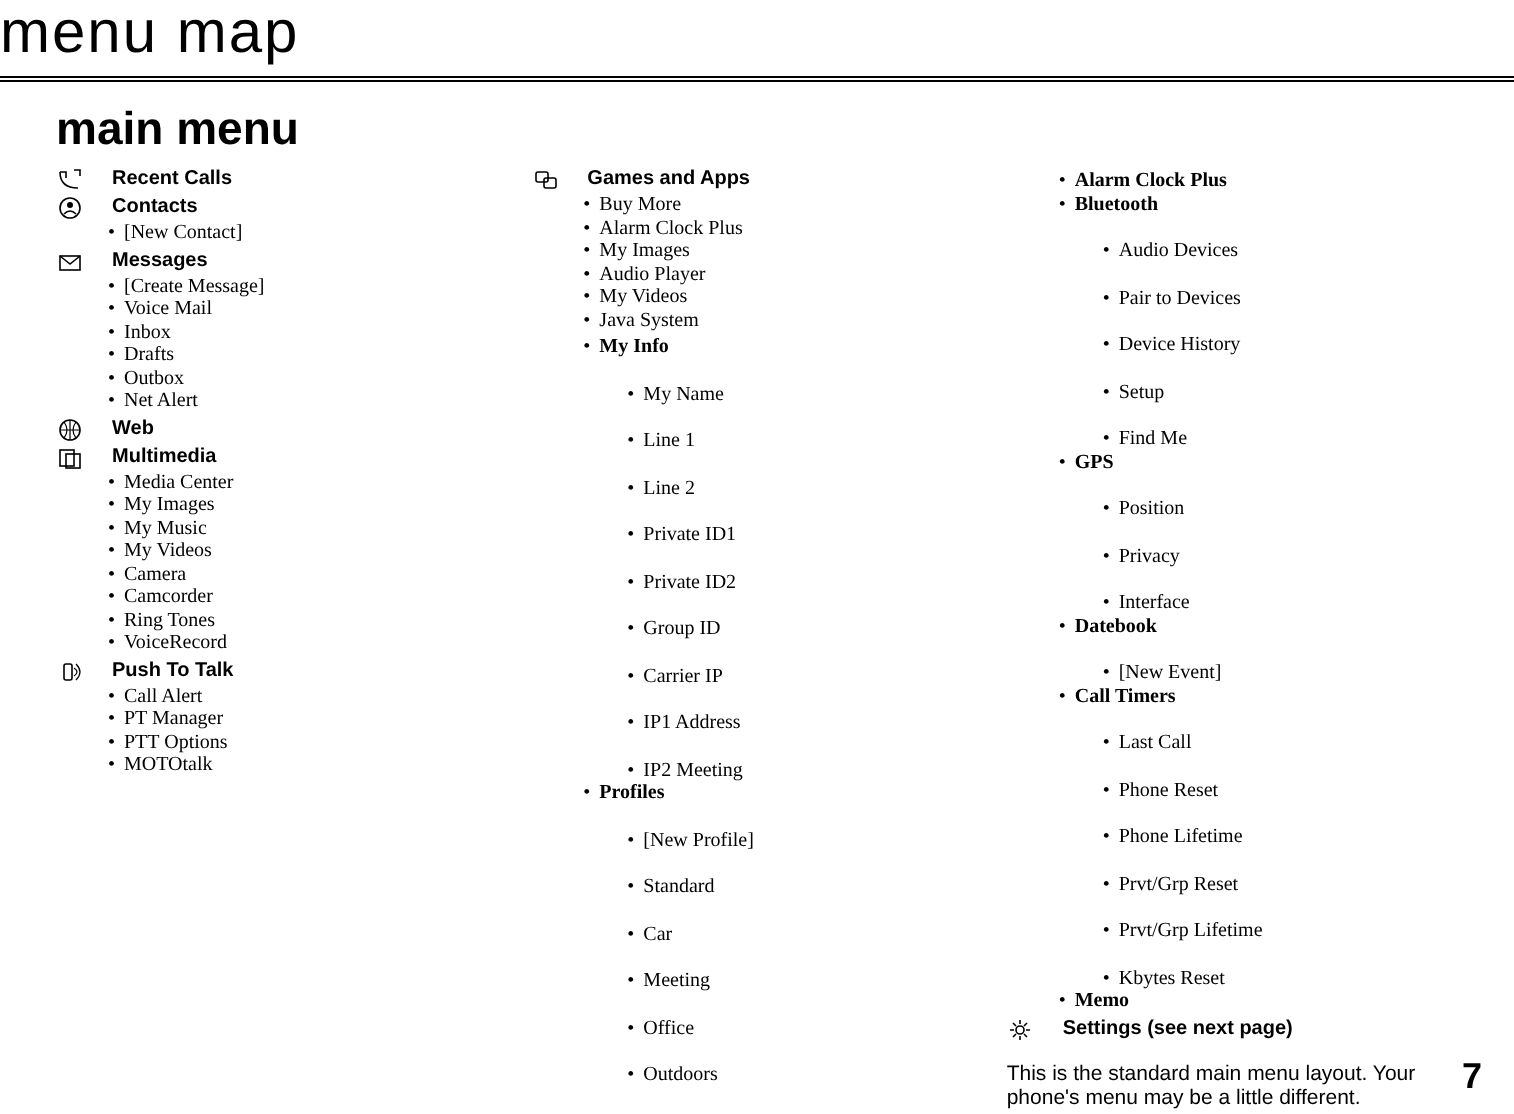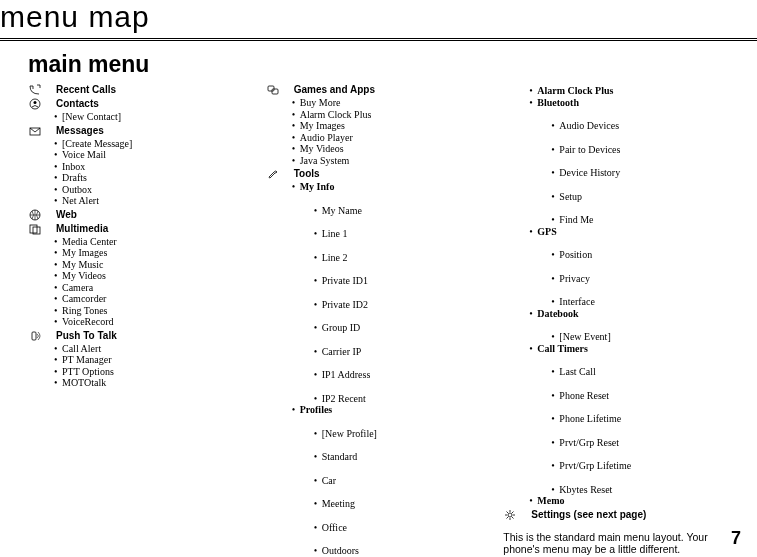--- a/index.html
+++ b/index.html
@@ -252,41 +252,33 @@
           <li>Buy More</li>
           <li>Alarm Clock Plus</li>
           <li>My Images</li>
           <li>Audio Player</li>
           <li>My Videos</li>
           <li>Java System</li>
         </ul>
       </div>
 
       <div class="cat">
-        <div class="cat-head">
-          <span class="icon">
-            <svg viewBox="0 0 14 12">
-                <path d="M3 9 L8 4 M8 4 Q10 2 11 4 Q10 5 9 5 L4 10 Q3 10 3 9" stroke="#000" fill="none" stroke-width="0.8"></path>
-              </svg>
-          </span>
-          <span class="cat-title">Tools</span>
-        </div>
         <ul class="items">
           <li>
             <span class="bold">My Info</span>
             <ul class="sub">
               <li>My Name</li>
               <li>Line 1</li>
               <li>Line 2</li>
               <li>Private ID1</li>
               <li>Private ID2</li>
               <li>Group ID</li>
               <li>Carrier IP</li>
               <li>IP1 Address</li>
-              <li>IP2 Recent</li>
+              <li>IP2 Meeting</li>
             </ul>
           </li>
           <li>
             <span class="bold">Profiles</span>
             <ul class="sub">
               <li>[New Profile]</li>
               <li>Standard</li>
               <li>Car</li>
               <li>Meeting</li>
               <li>Office</li>

